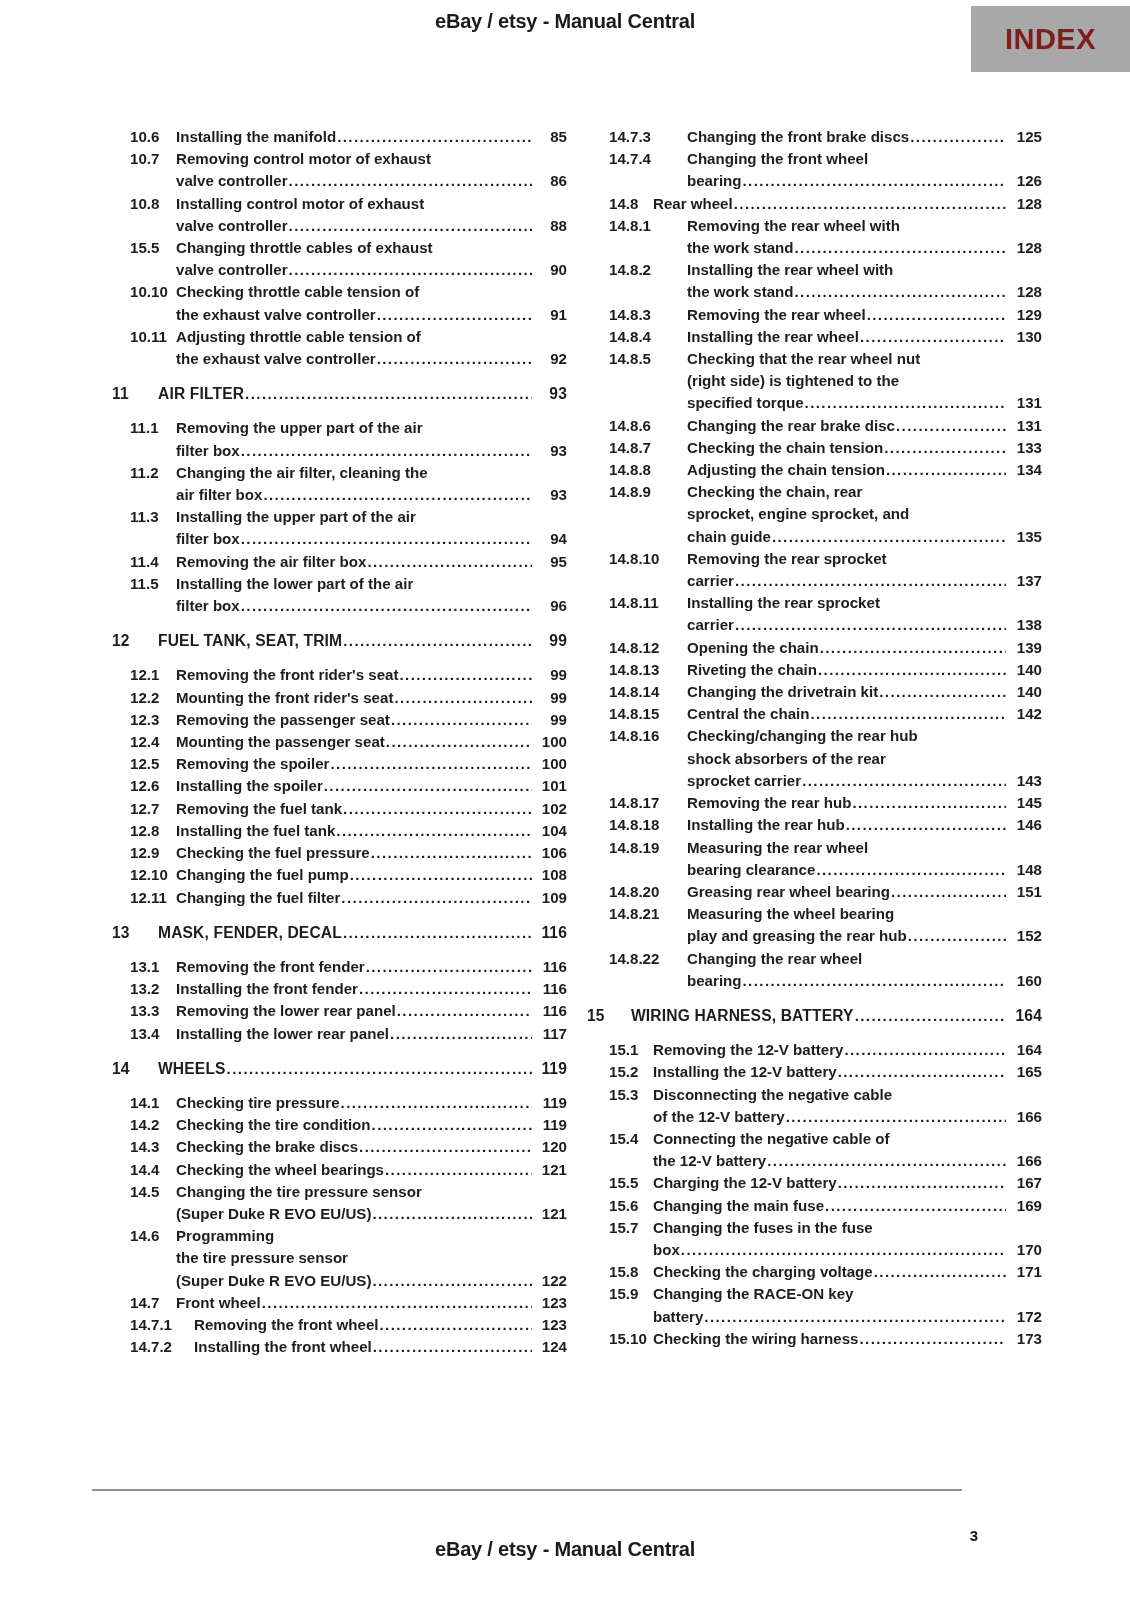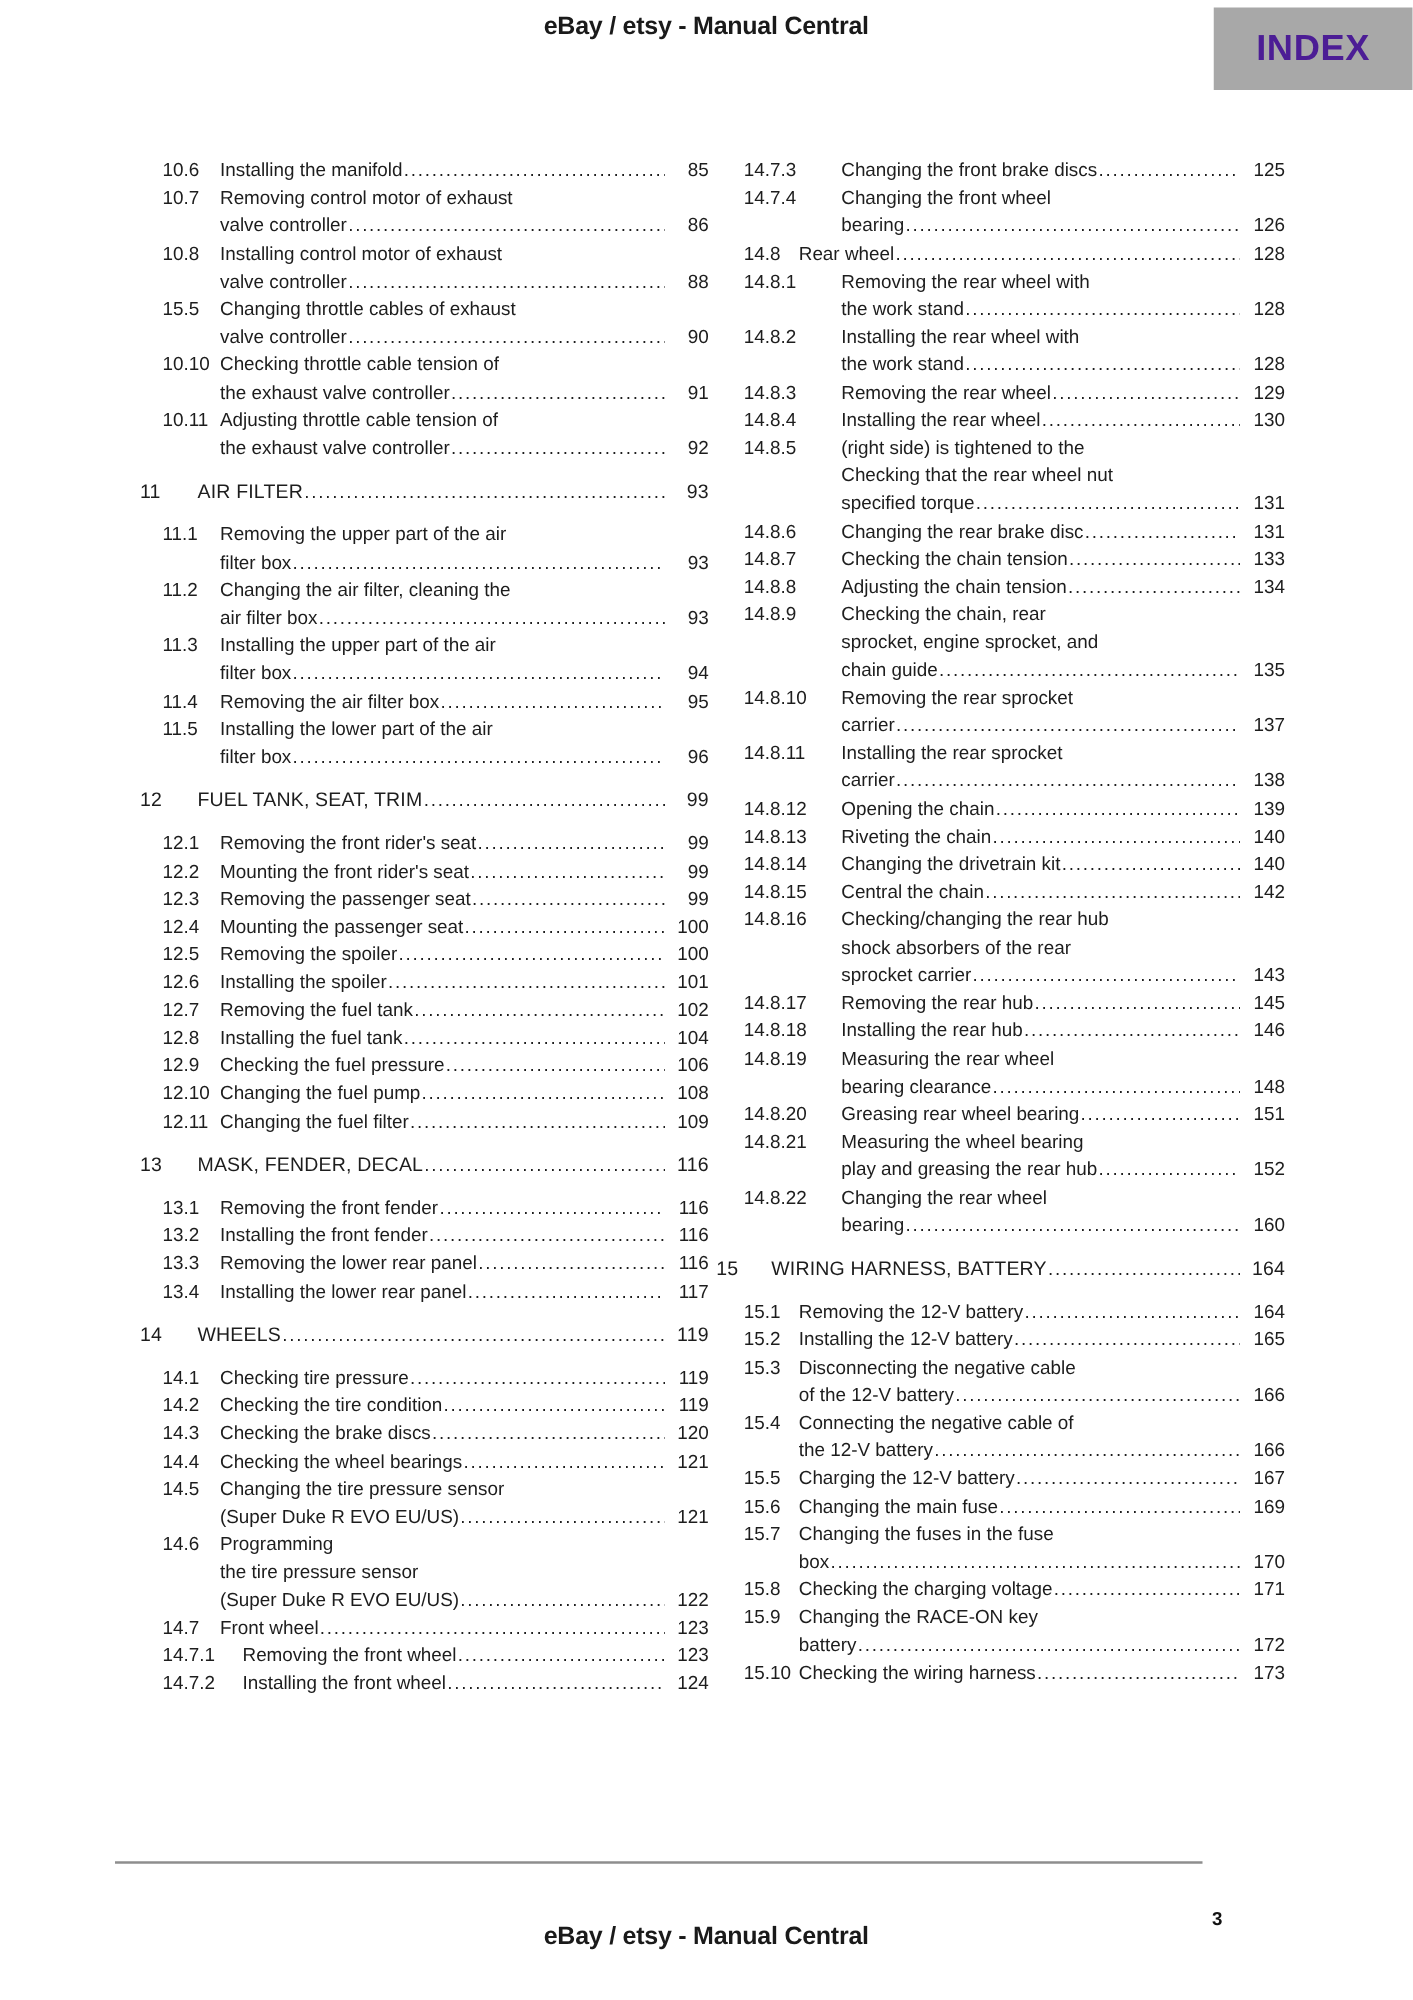--- a/index.html
+++ b/index.html
@@ -43,31 +43,32 @@
     height: 66px;
     background: #a8a8a8;
     display: flex;
     align-items: center;
     justify-content: center;
   }
   .index-tab-label {
     font-size: 29px;
     font-weight: 700;
     letter-spacing: 0.5px;
-    color: #4c1d95;
+    color: #7f1d1d;
   }
 
   
   .toc-wrap {
     position: absolute;
     top: 126px;
     left: 0;
     width: 1130px;
     display: flex;
-    gap: 2px;
+    gap: 16px;
+    font-weight: bold;
   }
   .toc-col {
     width: 455px;
     position: relative;
   }
   .toc-col.left  { margin-left: 112px; }
   .toc-col.right { margin-left: 4px; }
 
   
   .toc-row {
@@ -697,25 +698,25 @@
             <span class="txt">Installing the rear wheel</span>
             <span class="dots"></span>
             <span class="pg">130</span>
           </div>
         </div>
       </div>
       <div class="toc-row section deep">
         <div class="num">14.8.5</div>
         <div class="body">
           <div class="line nodots nopage">
+            <span class="txt">Checking that the rear wheel nut</span>
+            <span class="pg"></span>
+          </div>
+          <div class="line nodots nopage">
             <span class="txt">(right side) is tightened to the</span>
-            <span class="pg"></span>
-          </div>
-          <div class="line nodots nopage">
-            <span class="txt">Checking that the rear wheel nut</span>
             <span class="pg"></span>
           </div>
           <div class="line">
             <span class="txt">specified torque</span>
             <span class="dots"></span>
             <span class="pg">131</span>
           </div>
         </div>
       </div>
       <div class="toc-row section deep">

